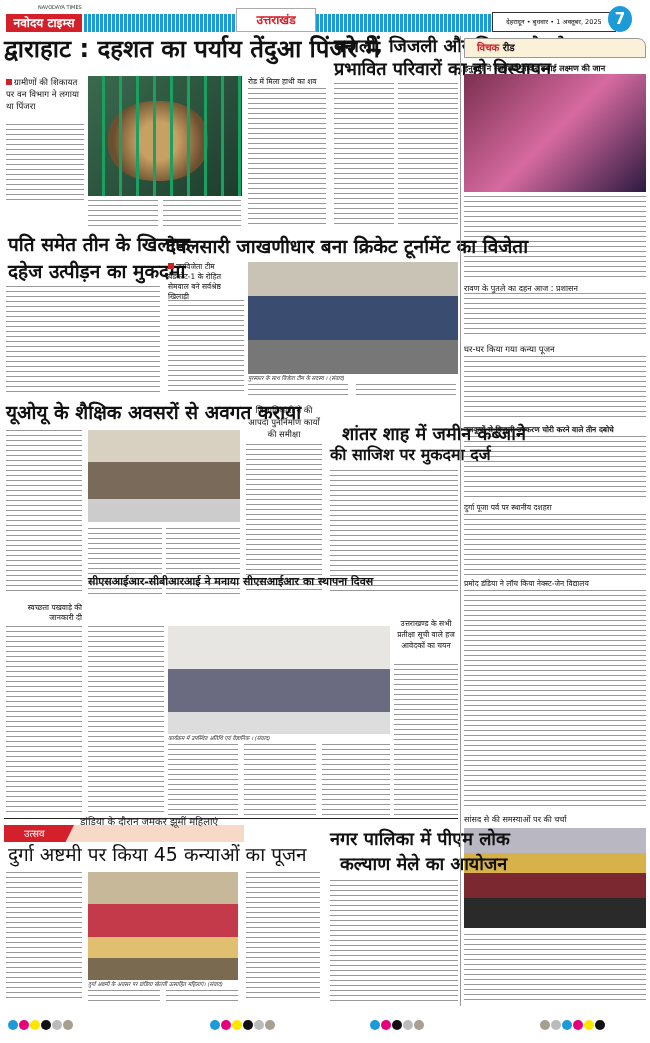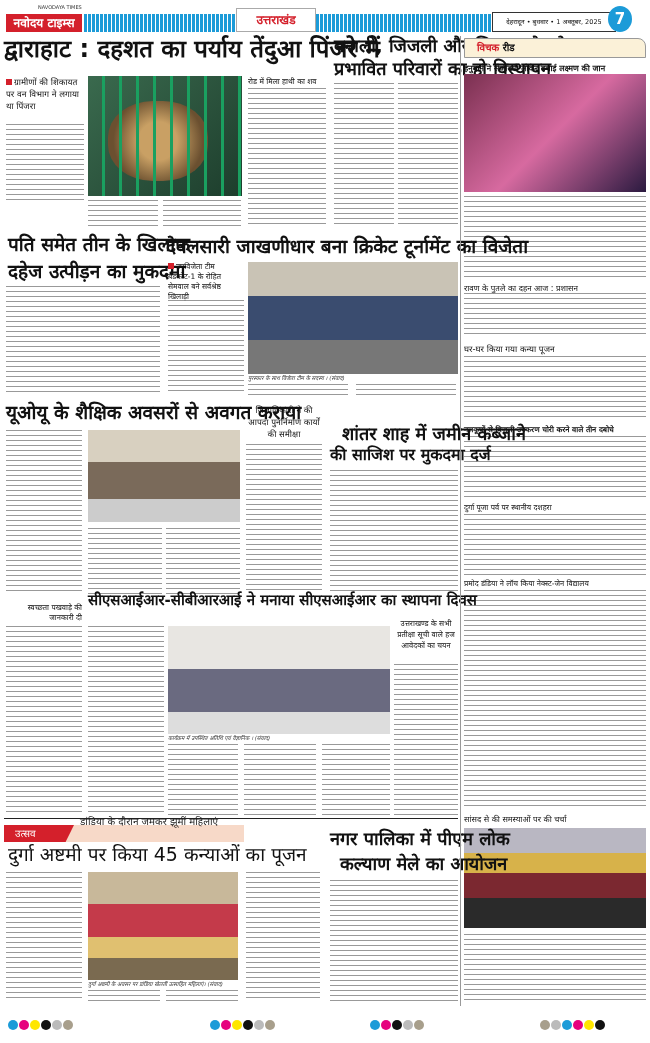--- a/index.html
+++ b/index.html
@@ -17,21 +17,21 @@
 .hl{font-weight:bold;color:#111;line-height:1.05;white-space:nowrap}
 .txt{font-size:5px;line-height:6.6px;color:#333;text-align:justify;overflow:hidden}
 .fill{background:repeating-linear-gradient(180deg,#555 0 1.4px,transparent 1.4px 5px);opacity:.6}
 .photo{overflow:hidden}
 .cap{font-size:5.5px;color:#333;font-style:italic;line-height:9px;white-space:nowrap;overflow:hidden}
 .sub{font-size:8.5px;color:#111;line-height:12px}
 .bullet{display:inline-block;width:6px;height:6px;background:#d4202b;margin-right:2px}
 .vline{background:#999;width:1px}
 .colorbar span{display:inline-block;width:10px;height:10px;border-radius:50%;margin-right:1px}
 .utsav-bar{left:4px;top:825px;width:240px;height:17px;background:#f7d9c8}
-.utsav-tag{left:4px;top:825px;width:70px;height:17px;background:#d4202b;color:#fff;font-size:10px;line-height:17px;padding-left:11px;clip-path:polygon(0 0,100% 0,88% 100%,0 100%)}
+.utsav-tag{left:4px;top:825px;width:70px;height:17px;background:#d4202b;color:#fff;font-size:10px;line-height:17px;padding-left:20px;clip-path:polygon(0 0,100% 0,88% 100%,0 100%)}
 .vichar{left:464px;top:38px;width:182px;height:20px;background:#fbf1d8;border:1px solid #999;border-radius:0 8px 0 0;font-size:10px;font-weight:bold;line-height:18px;padding-left:12px}
 </style>
 </head>
 <body>
 
 <div class="abs masthead">
   <div class="abs logo-small">NAVODAYA TIMES</div>
   <div class="abs logo-box">नवोदय टाइम्स</div>
   <div class="abs stripes"></div>
   <div class="abs section-tab">उत्तराखंड</div>
@@ -96,21 +96,21 @@
 <div class="abs" style="left:246px;top:404px;width:76px;font-size:8.5px;text-align:center;line-height:12px">जिलाधिकारी ने की आपदा पुनर्निर्माण कार्यों की समीक्षा</div>
 <div class="abs txt fill" style="left:246px;top:444px;width:76px;height:150px"></div>
 
 <div class="abs hl" style="left:342px;top:425px;font-size:18px">शांतर शाह में जमीन कब्जाने</div>
 <div class="abs hl" style="left:330px;top:447px;font-size:16px">की साजिश पर मुकदमा दर्ज</div>
 <div class="abs txt fill" style="left:330px;top:470px;width:128px;height:125px"></div>
 
 <div class="abs" style="left:6px;top:603px;width:76px;font-size:7.5px;text-align:right;line-height:10px">स्वच्छता पखवाड़े की जानकारी दी</div>
 <div class="abs txt fill" style="left:6px;top:626px;width:76px;height:190px"></div>
 
-<div class="abs hl" style="left:88px;top:593px;font-size:15px">सीएसआईआर-सीबीआरआई ने मनाया सीएसआईआर का स्थापना दिवस</div>
+<div class="abs hl" style="left:88px;top:576px;font-size:11px">सीएसआईआर-सीबीआरआई ने मनाया सीएसआईआर का स्थापना दिवस</div>
 <div class="abs txt fill" style="left:88px;top:626px;width:76px;height:190px"></div>
 <div class="abs photo" style="left:168px;top:626px;width:222px;height:108px;background:linear-gradient(180deg,#e8e6e2 0 40%,#6a6a80 40% 80%,#ddd 80%)"></div>
 <div class="abs cap" style="left:168px;top:734px;width:222px">कार्यक्रम में उपस्थित अतिथि एवं वैज्ञानिक । (संवाद)</div>
 <div class="abs txt fill" style="left:168px;top:744px;width:70px;height:72px"></div>
 <div class="abs txt fill" style="left:244px;top:744px;width:72px;height:72px"></div>
 <div class="abs txt fill" style="left:322px;top:744px;width:68px;height:72px"></div>
 
 <div class="abs" style="left:394px;top:618px;width:64px;font-size:7.5px;text-align:center;line-height:11px">उत्तराखण्ड के सभी प्रतीक्षा सूची वाले हज आवेदकों का चयन</div>
 <div class="abs txt fill" style="left:394px;top:664px;width:64px;height:152px"></div>
 

